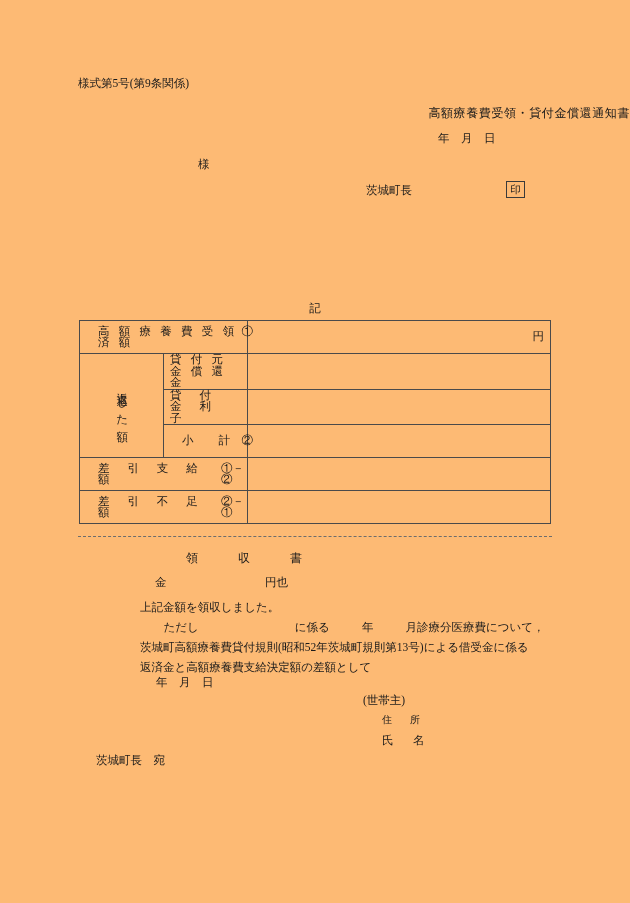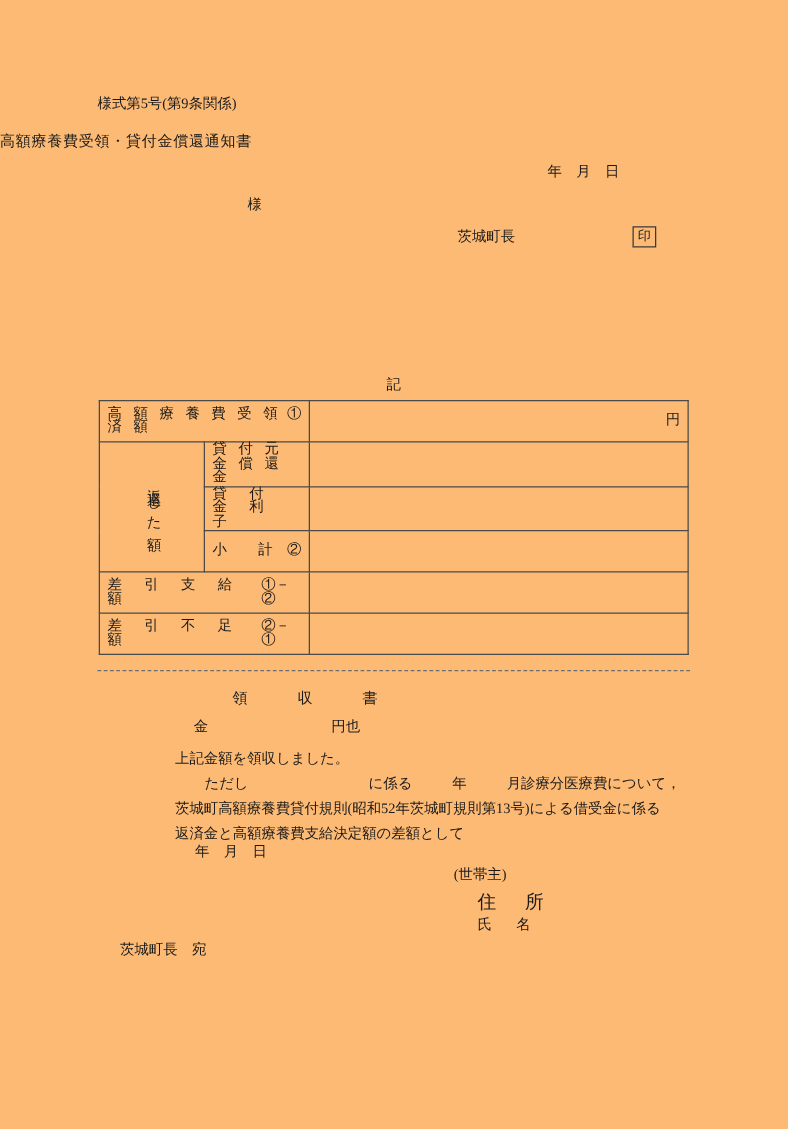--- a/index.html
+++ b/index.html
@@ -21,21 +21,21 @@
     position: absolute;
     inset: 0;
     background: #fdba74;
   }
 
   
   .t { position: absolute; white-space: pre; }
 
   
   #form-number   { left: 78px;  top: 78px;  font-size: 11.5px; }
-  #doc-title     { left: 0;     top: 107px; width: 630px; text-align: left; font-size: 12px; letter-spacing: 0.6px; }
+  #doc-title     { left: 0;     top: 107px; width: 630px; text-align: right; font-size: 12px; letter-spacing: 0.6px; }
   #header-date   { left: 438px; top: 133px; font-size: 11.5px; }
   #recipient     { left: 198px; top: 159px; font-size: 11.5px; }
   #issuer-name   { left: 366px; top: 185px; font-size: 11.5px; }
   #seal-box {
     position: absolute;
     left: 506px; top: 181px;
     width: 17px; height: 15px;
     border: 1px solid #3a3a3a;
     font-size: 10.5px;
     line-height: 15px;
@@ -87,21 +87,21 @@
   .col-sub   { width: 128px; }
   .col-full  { width: 155px; }
   .col-value { text-align: right; }
   .vert-text {
     writing-mode: vertical-rl;
     text-orientation: upright;
     letter-spacing: 3px;
     display: inline-block;
     line-height: 1;
   }
-  .spread { display: flex; justify-content: space-between; width: 100%; }
+  .spread { display: flex; justify-content: space-between; width: 100%; margin-left: 12px; }
 
   
   #separator {
     position: absolute;
     left: 78px; top: 536px;
     width: 474px;
     border-top: 1px dashed #6d6d6d;
   }
 
   
@@ -120,21 +120,21 @@
     line-height: 21px;
   }
   #receipt-l1 { top: 597px; }
   #receipt-l2 { top: 617px; text-align: center; }
   #receipt-l3 { top: 637px; }
   #receipt-l4 { top: 657px; }
   #receipt-date { left: 156px; top: 677px; font-size: 11.5px; }
 
   
   #sig-household { left: 363px; top: 695px; font-size: 11.5px; }
-  #sig-address   { left: 382px; top: 715px; font-size: 15px; letter-spacing: 4px; }
+  #sig-address   { left: 382px; top: 715px; font-size: 10px; letter-spacing: 4px; }
   #sig-name      { left: 382px; top: 735px; font-size: 11.5px; letter-spacing: 4px; }
   #addressee     { left: 96px;  top: 755px; font-size: 11.5px; }
 </style>
 </head>
 <body>
 
 <div class="page">
 
   <div class="t" id="form-number">様式第5号(第9条関係)</div>
 

